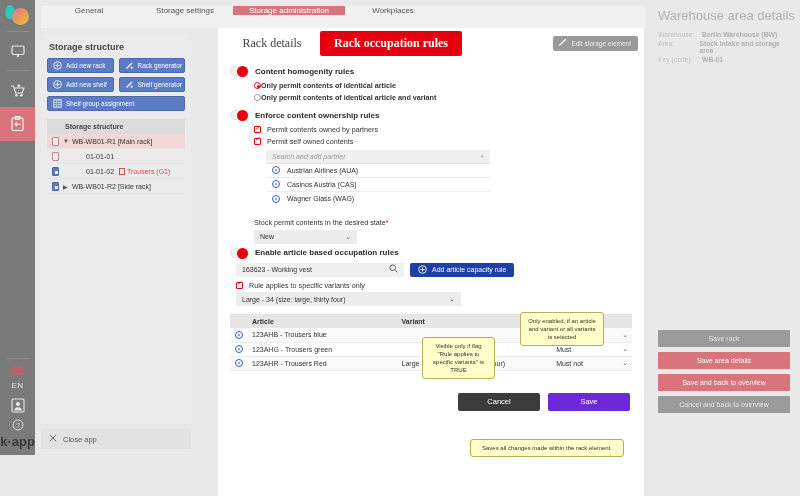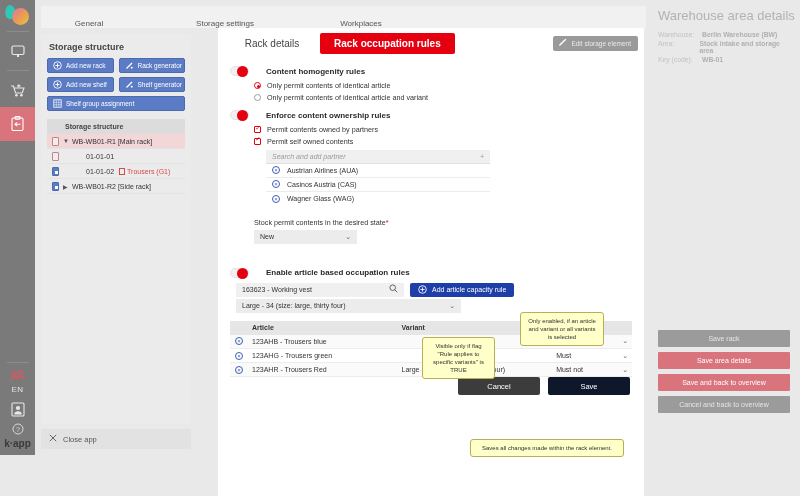--- a/index.html
+++ b/index.html
@@ -30,28 +30,28 @@
   }
   .rail-icon {
     width: 35px; height: 34px; display:flex; align-items:center; justify-content:center;
     color:#e8e8e8;
   }
   .rail-icon.active { background:#d9737c; }
   .rail-sep { width:22px; height:1px; background:#8d8d8d; margin:2px 0; }
   .rail-spacer { flex:1; }
   .rail-lang { color:#e4e4e4; font-size:8px; letter-spacing:.5px; margin-bottom:4px;}
   .rail-bottom-logo {
-    color:#3a3a3a; font-size:10px; font-weight:bold; letter-spacing:0px;
+    color:#3a3a3a; font-size:13px; font-weight:bold; letter-spacing:0px;
     margin-bottom:6px;
   }
 
   
   .topbar {
     position:absolute; left:41px; top:6px; width:605px; height:22px;
-    background:#f1f1f1; display:flex; align-items:flex-end;gap:40px;
+    background:#f1f1f1; display:flex; align-items:flex-start;
   }
   .topbar .tab {
     display:flex; align-items:center; justify-content:center;
     font-size:8px; color:#555; padding:0 16px; min-width:96px;
   }
   .topbar .tab.active { background:#d9737c; color:#fff; }
 
   
   .leftpanel {
     position:absolute; left:41px; top:34px; width:150px; height:390px;
@@ -98,44 +98,44 @@
     padding-left:8px; font-size:7.5px; color:#555;
   }
 
   
   .center {
     position:absolute; left:218px; top:28px; width:426px; height:468px;
     background:#fff;
   }
   .ctabs { display:flex; align-items:center; height:26px; padding:4px 6px 0 6px; gap:0; }
   .ctab {
-    font-size:10px; color:#444; padding:5px 14px; min-width:96px; text-align:center;
+    font-size:12px; color:#444; padding:5px 14px; min-width:96px; text-align:center;font-family:Liberation Serif, serif;
   }
   .ctab.active { background:#e6000f; color:#fff; font-weight:bold; border-radius:2px; padding:5px 14px;}
   .editbtn {
     margin-left:auto; background:#9a9a9a; color:#e9e9e9; font-size:6.5px;
     border-radius:2px; height:15px; display:flex; align-items:center; gap:4px;
     padding:0 7px 0 5px;
   }
   .cbody { padding: 8px 12px 0 12px; }
 
   .sect { margin-bottom: 4px; }
-  .sect-head { display:flex; align-items:center; gap:17px; margin:4px 0 5px 0; }
+  .sect-head { display:flex; align-items:center; gap:6px; margin:4px 0 5px 0; }
   .toggle {
     width:19px; height:10px; border-radius:5px; background:#f1f1f1;
     border:1px solid #e4e4e4; position:relative; flex:0 0 19px;
   }
   .toggle .knob {
     position:absolute; right:0px; top:-1px; width:11px; height:11px; border-radius:50%;
     background:#e6000f;
   }
   .sect-title { font-size:8px; font-weight:bold; color:#2b2b2b; }
   .indent { padding-left:24px; }
 
-  .radio-row { display:flex; align-items:center; gap:6px; margin:3px 0; }
+  .radio-row { display:flex; align-items:center; gap:0; margin:3px 0;font-weight:bold; }
   .radio {
     width:7px;height:7px;border-radius:50%;border:1px solid #9a9a9a;background:#fff;
     position:relative; flex:0 0 7px;
   }
   .radio.on { border-color:#e6000f; }
   .radio.on:after{
     content:""; position:absolute; left:1.5px; top:1.5px; width:3px;height:3px;
     border-radius:50%; background:#e6000f;
   }
   .lbl { font-size:7.2px; color:#333; }
@@ -204,27 +204,27 @@
   }
   .tbl td {
     font-size:7px; color:#333; height:14px; padding:0 4px;
     border-bottom:1px solid #ececec; background:#fafafa;
   }
   .tbl tr:nth-child(even) td { background:#fff; }
   .td-x { width:18px; text-align:center; }
   .ruletype { display:flex; align-items:center; }
   .ruletype .chev { margin-left:auto; font-size:7px; color:#666;}
 
-  .footbtns { display:flex; justify-content:flex-end; gap:8px; padding-right:2px;}
+  .footbtns { display:flex; justify-content:flex-end; gap:8px; margin-top:22px; padding-right:2px;}
   .fbtn {
     width:82px; height:18px; display:flex; align-items:center; justify-content:center;
     font-size:7.5px; border-radius:2px;
   }
   .fbtn.cancel { background:#3c3c3c; color:#fff; }
-  .fbtn.save { background:#0f172a; color:#fff; }
+  .fbtn.save { background:#6d28d9; color:#fff; }
 
   
   .right {
     position:absolute; left:648px; top:0; width:152px; height:496px; background:#e9e9e9;
   }
   .r-title { font-size:13px; color:#b2b2b2; padding:8px 0 7px 10px; }
   .r-row { display:flex; padding:1px 10px 1px 10px; font-size:6.8px; }
   .r-k { width:44px; color:#c2c2c2; }
   .r-v { color:#b0b0b0; font-weight:bold; }
   .r-btns { position:absolute; left:10px; top:330px; width:132px; }
@@ -302,20 +302,21 @@
           <circle cx="6" cy="6" r="5" fill="none" stroke="#d8d8d8" stroke-width="1"></circle>
           <text x="6" y="8.6" font-size="7" fill="#d8d8d8" text-anchor="middle" font-family="Liberation Sans">?</text>
         </svg>
     </div>
     <div class="rail-bottom-logo">k·app</div>
   </div>
 
   <div class="topbar">
     <div class="tab">General</div>
     <div class="tab">Storage settings</div>
+    <div class="tab active">Storage administration</div>
     <div class="tab">Workplaces</div>
   </div>
 
   <div class="leftpanel">
     <div class="lp-title">Storage structure</div>
     <div class="lp-btns">
       <div class="btnrow">
         <div class="bluebtn">
           <span class="bic">
             <svg width="9" height="9" viewBox="0 0 9 9">
@@ -489,21 +490,21 @@
           <div class="lbl">
             <span>Stock permit contents in the desired state</span><span class="req">*</span>
           </div>
           <div class="sel-box">
             <span>New</span>
             <span class="chev">⌄</span>
           </div>
         </div>
       </div>
 
-      <div class="sect" style="margin-top:24px; position:relative;">
+      <div class="sect" style="margin-top:4px; position:relative;">
         <div class="sect-head">
           <div class="toggle">
               <div class="knob"></div>
             </div>
           <div class="sect-title">Enable article based occupation rules</div>
         </div>
         <div style="padding-left:6px">
           <div class="articlerow">
             <div class="searchfield">
               <span>163623 - Working vest</span>
@@ -518,20 +519,24 @@
               <span>
                 <svg width="9" height="9" viewBox="0 0 9 9">
                     <circle cx="4.5" cy="4.5" r="3.8" fill="none" stroke="#fff" stroke-width=".9"></circle>
                     <path d="M4.5 2.4v4.2M2.4 4.5h4.2" stroke="#fff" stroke-width=".9"></path>
                   </svg>
               </span>
               <span>Add article capacity rule</span>
             </div>
           </div>
 
+          <div class="check-row" style="margin-top:4px">
+            <span class="cbox"></span>
+            <span class="lbl">Rule applies to specific variants only</span>
+          </div>
           <div class="variantsel">
             <span>Large - 34 (size: large, thirty four)</span>
             <span class="chev">⌄</span>
           </div>
         </div>
       </div>
 
       <table class="tbl">
         <thead>
           <tr>

